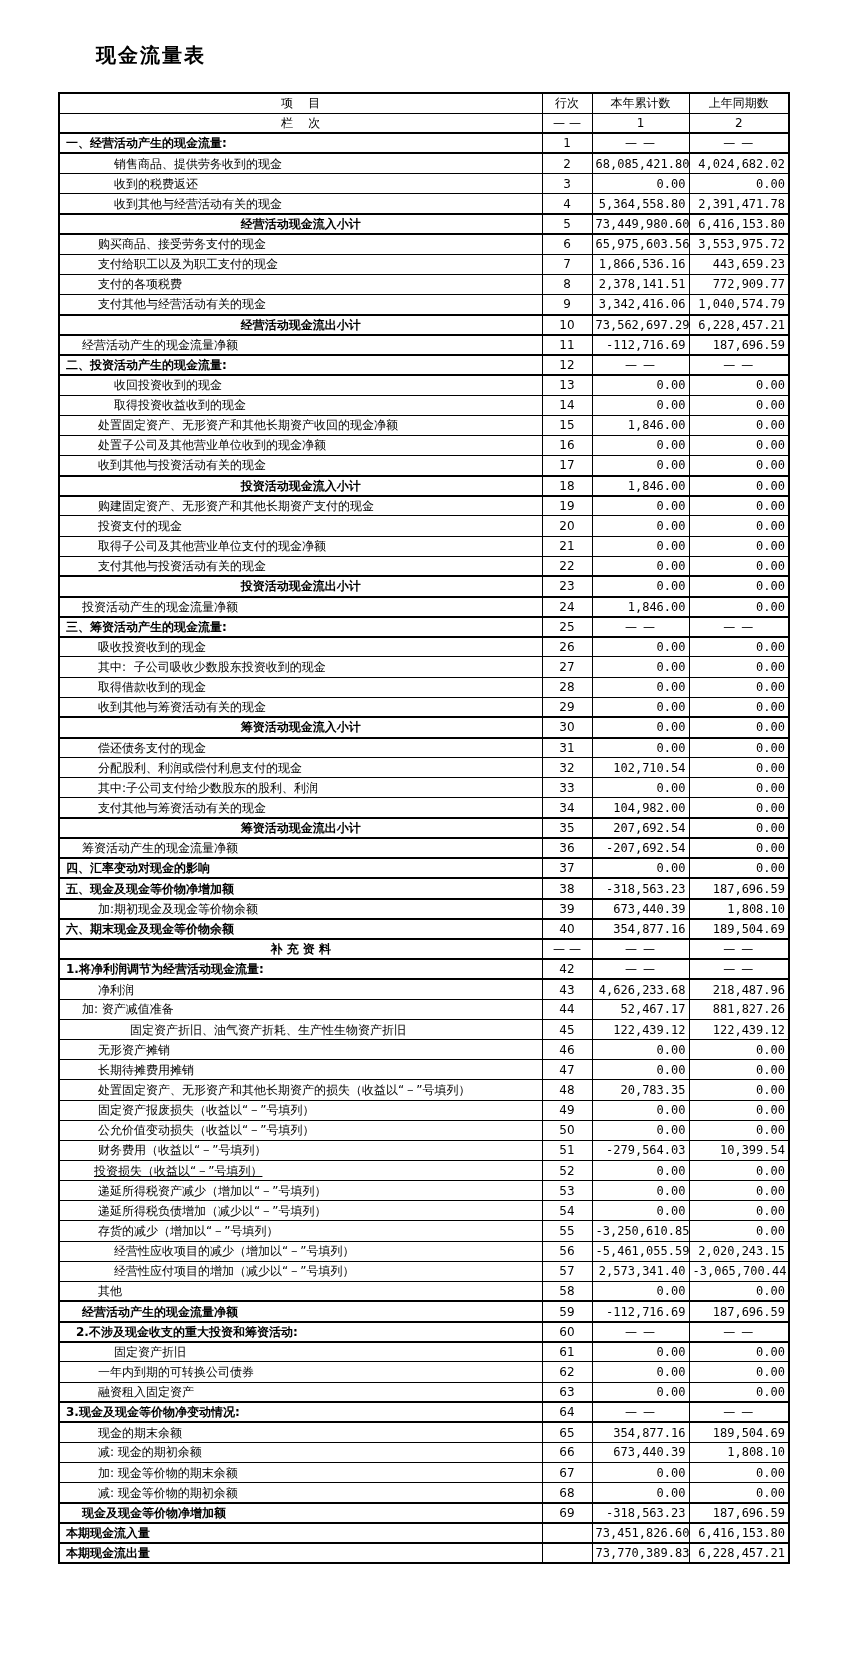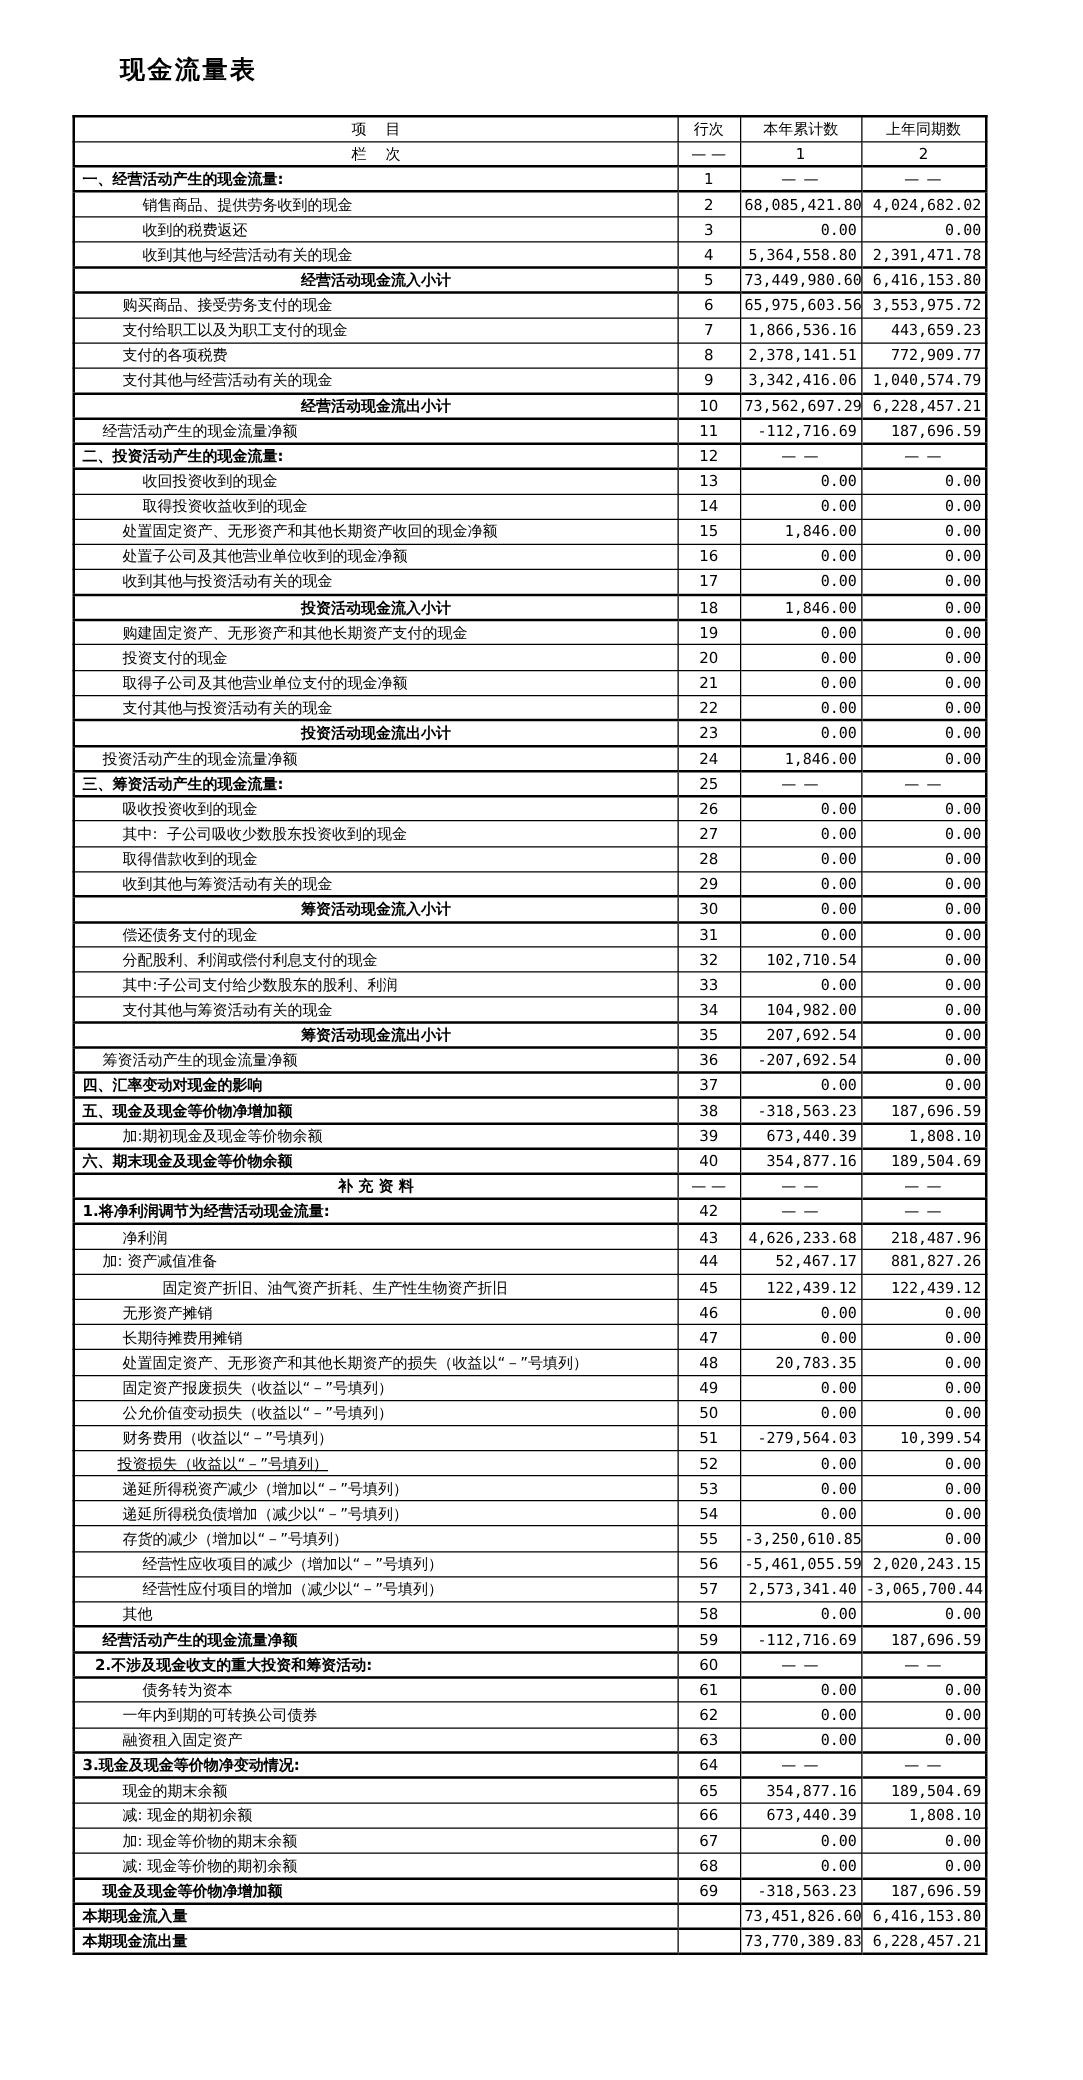--- a/index.html
+++ b/index.html
@@ -444,21 +444,21 @@
           <td class="num">-112,716.69</td>
           <td class="num">187,696.59</td>
         </tr>
         <tr class="bold">
           <td class="item" style="padding-left: 16px;">2.不涉及现金收支的重大投资和筹资活动:</td>
           <td class="c">60</td>
           <td class="num dash">— —</td>
           <td class="num dash">— —</td>
         </tr>
         <tr>
-          <td class="item" style="padding-left: 54px;">债务转为资本</td>
+          <td class="item" style="padding-left: 54px;">固定资产折旧</td>
           <td class="c">61</td>
           <td class="num">0.00</td>
           <td class="num">0.00</td>
         </tr>
         <tr>
           <td class="item" style="padding-left: 38px;">一年内到期的可转换公司债券</td>
           <td class="c">62</td>
           <td class="num">0.00</td>
           <td class="num">0.00</td>
         </tr>

